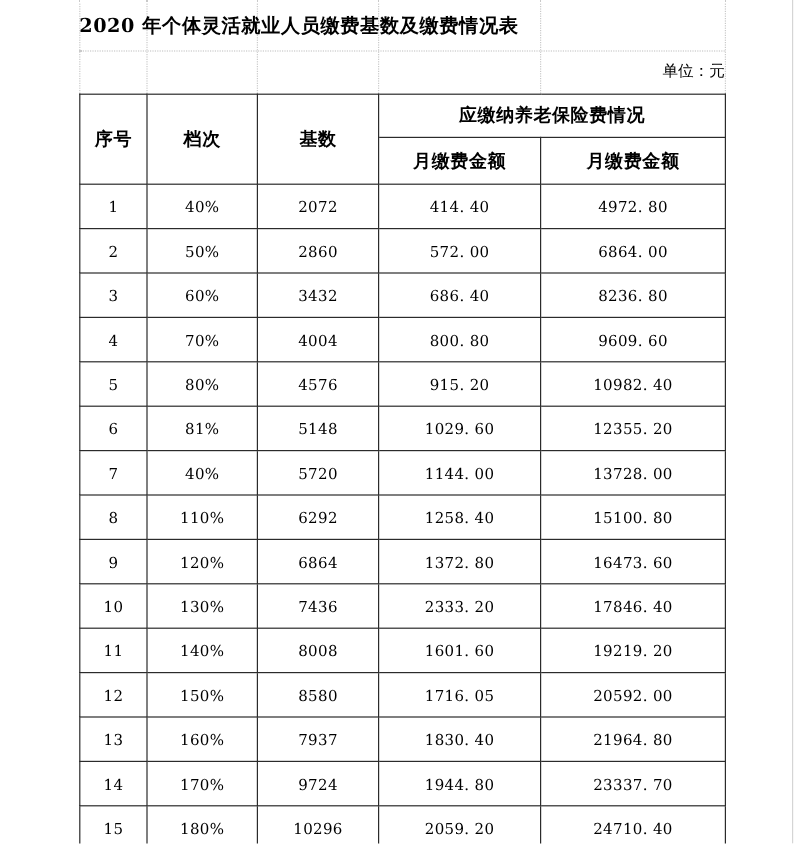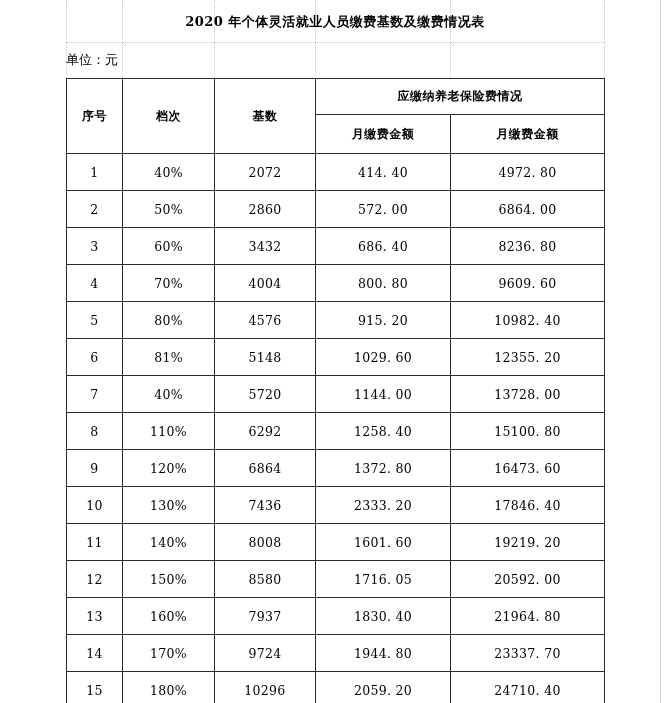--- a/index.html
+++ b/index.html
@@ -45,36 +45,35 @@
   }
 
   
   .title {
     position: absolute;
     left: 66px;
     top: 2px;
     width: 538px;
     height: 40px;
     line-height: 40px;
-    text-align: center;
-    font-size: 13px;
+    font-size: 16px;
     font-weight: bold;
     letter-spacing: 0.5px;
     white-space: nowrap;
   }
 
   
   .unit-row {
     position: absolute;
     left: 66px;
     top: 43px;
     width: 538px;
     height: 34px;
     line-height: 34px;
-    text-align: left;
+    text-align: right;
     font-size: 13px;
     white-space: nowrap;
   }
 
   
   .sheet-table {
     position: absolute;
     left: 66px;
     top: 78px;
     width: 538px;
@@ -83,21 +82,21 @@
   }
   .sheet-table th,
   .sheet-table td {
     border: 1px solid #2b2b2b;
     text-align: center;
     vertical-align: middle;
     font-weight: normal;
     padding: 0;
   }
   .sheet-table th {
-    font-size: 12px;
+    font-size: 15px;
     font-weight: bold;
     letter-spacing: 0.5px;
   }
   .sheet-table td {
     font-size: 12.5px;
     height: 36px;
     letter-spacing: 0.3px;
   }
   .h-main   { height: 35px; }
   .h-sub    { height: 38px; }

